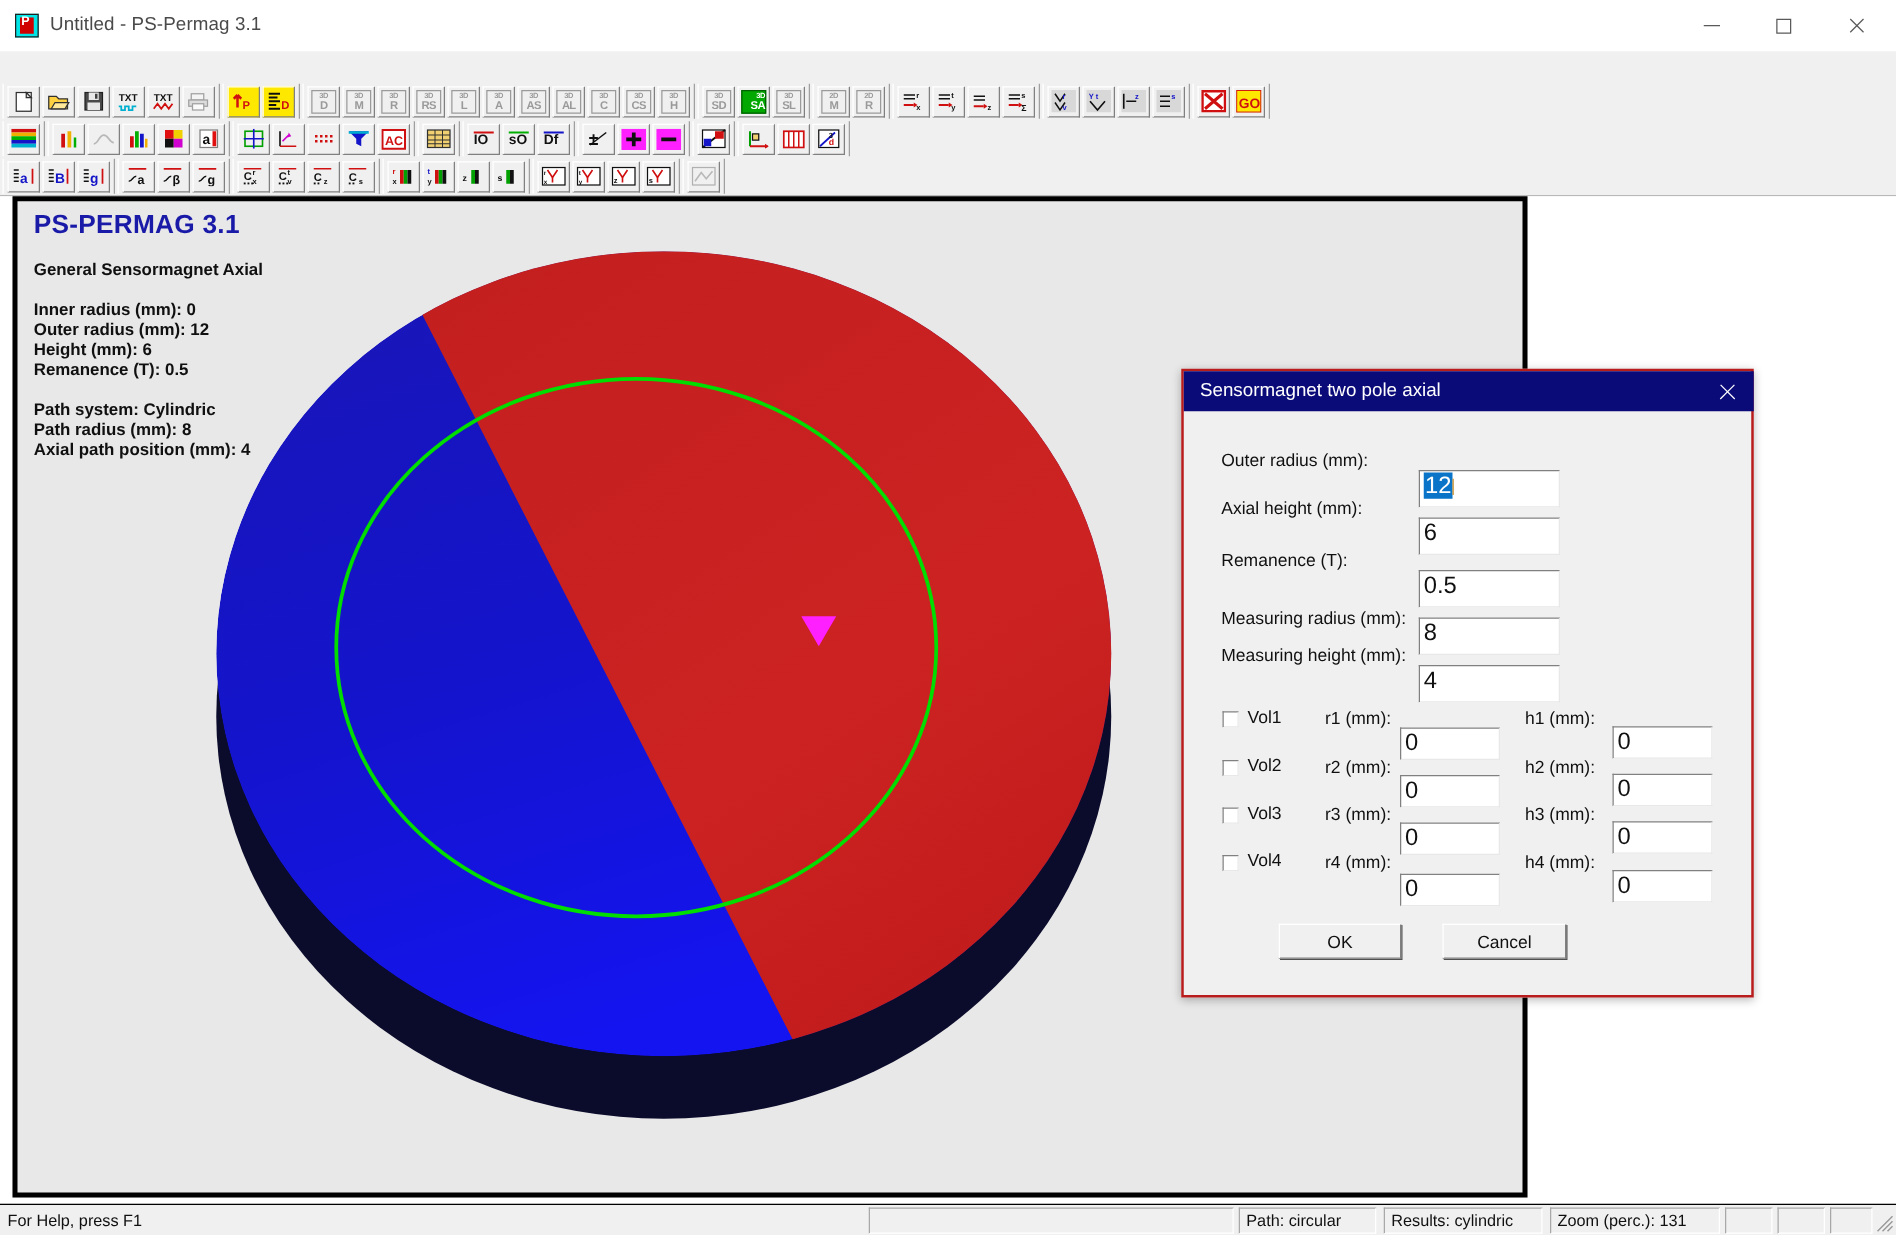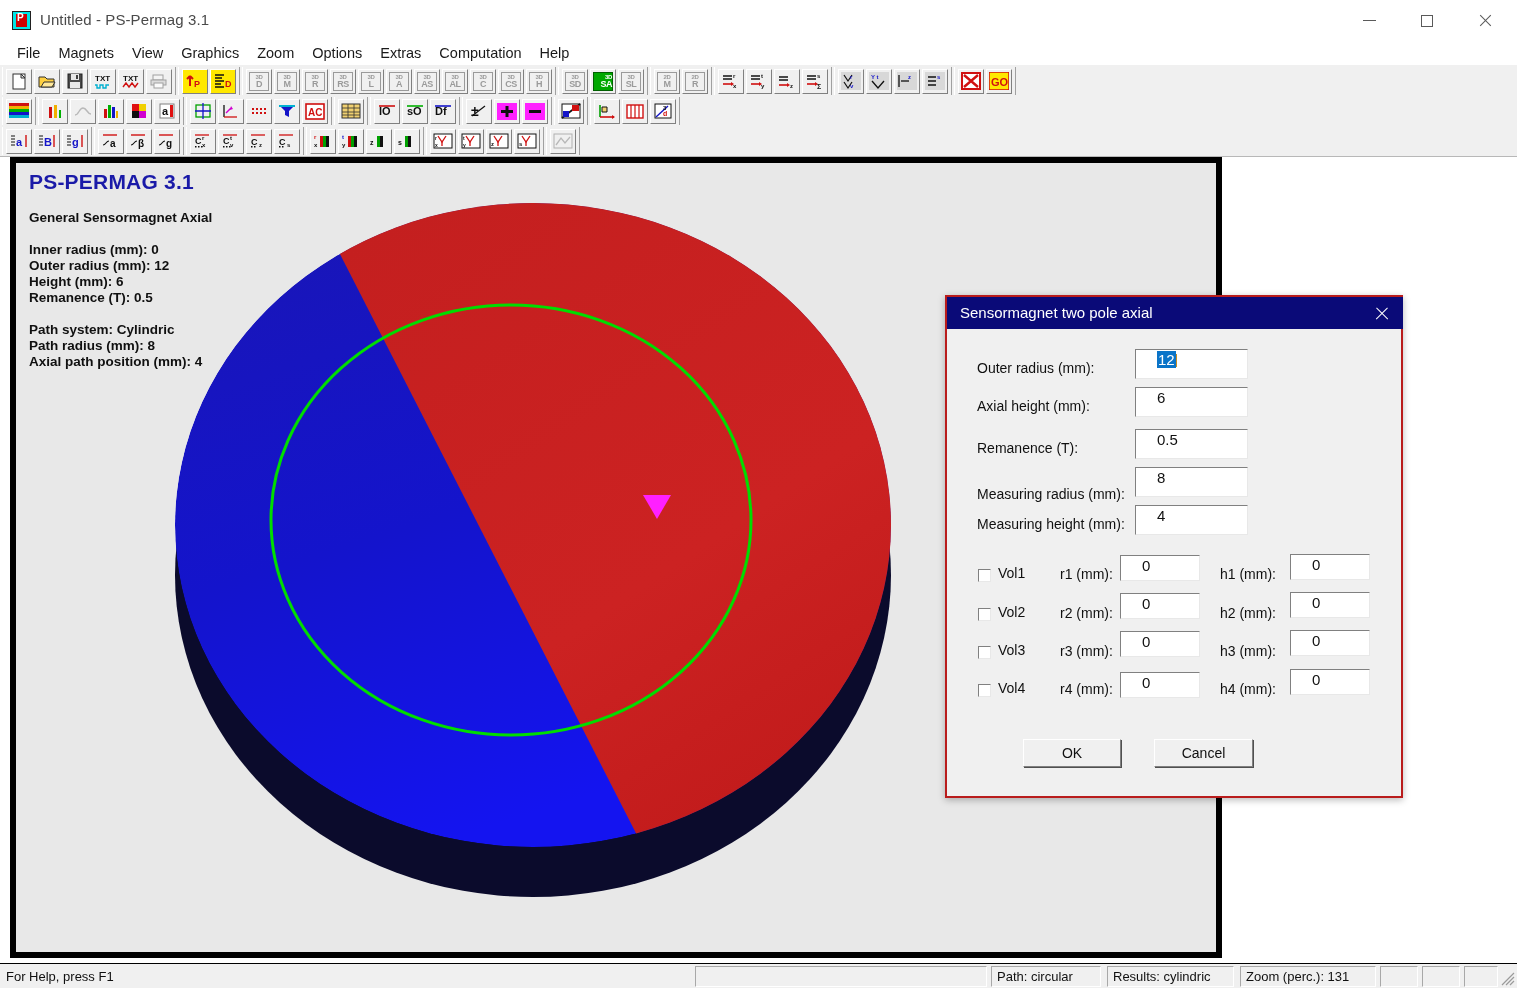--- a/index.html
+++ b/index.html
@@ -98,21 +98,21 @@
   }
   .scrollstub{
     position:absolute;left:0;top:157px;width:9px;height:806px;
     background:#e4e4e4;border-right:1px solid #c0c0c0;box-sizing:border-box;
   }
   .scrollstub .thumb{
     position:absolute;left:1px;top:230px;width:6px;height:72px;background:#c8c8c8;
   }
   .canvas{
     position:absolute;left:10px;top:0px;width:1212px;height:801px;
-    background:#e8e8e8;border:6px solid #000000;box-sizing:border-box;
+    background:#e8e8e8;border:4px solid #000000;box-sizing:border-box;
     overflow:hidden;
   }
   .infotitle{
     position:absolute;left:13px;top:7px;
     font-size:21px;font-weight:bold;color:#1a1aa8;letter-spacing:.2px;
     font-family:"Liberation Sans",sans-serif;
   }
   .infosub{
     position:absolute;left:13px;top:47px;
     font-size:13.5px;font-weight:bold;color:#101010;
@@ -186,22 +186,22 @@
   .dlg-close .x::after{transform:rotate(-45deg);}
 
   .dlabel{
     position:absolute;font-size:14px;color:#101010;white-space:nowrap;
     font-family:"Liberation Sans",sans-serif;
   }
   .dinput{
     position:absolute;background:#ffffff;box-sizing:border-box;
     border-top:1px solid #808080;border-left:1px solid #808080;
     border-right:1px solid #e8e8e8;border-bottom:1px solid #e8e8e8;
-    font-size:15px;color:#101010;padding:1px 0 0 21px;
-    font-family:"Liberation Sans",sans-serif;overflow:hidden;
+    font-size:19px;color:#101010;padding:1px 0 0 3px;
+    font-family:"Liberation Sans",sans-serif;overflow:hidden;margin-top:27px;
   }
   .sel{background:#0a74c8;color:#ffffff;padding:0 1px;}
   .caretline{display:inline-block;width:0;border-left:1px solid #c88a20;height:13px;vertical-align:-2px;}
   .dcheck{
     position:absolute;width:13px;height:13px;background:#ffffff;box-sizing:border-box;
     border-top:1px solid #808080;border-left:1px solid #808080;
     border-right:1px solid #e8e8e8;border-bottom:1px solid #e8e8e8;cursor:default;
   }
   .dbtn{
     position:absolute;height:28px;background:#f0f0f0;box-sizing:border-box;
@@ -227,31 +227,20 @@
         <div class="glyph-min"></div>
       </div>
     <div class="wbtn" id="btn-max">
         <div class="glyph-max"></div>
       </div>
     <div class="wbtn" id="btn-close">
         <div class="glyph-close"></div>
       </div>
   </div>
 
-  <div class="menubar">
-    <div class="menu-item">File</div>
-    <div class="menu-item">Magnets</div>
-    <div class="menu-item">View</div>
-    <div class="menu-item">Graphics</div>
-    <div class="menu-item">Zoom</div>
-    <div class="menu-item">Options</div>
-    <div class="menu-item">Extras</div>
-    <div class="menu-item">Computation</div>
-    <div class="menu-item">Help</div>
-  </div>
 
   <div class="toolbars">
 
     <div class="trow" id="trow1">
 
       <div class="tgroup">
         <div class="tbtn">
           <svg width="15" height="17">
               <rect x="1" y="1" width="12" height="15" fill="#fff" stroke="#303030"></rect>
               <path d="M9 1 L13 5 L9 5 Z" fill="#d8d8d8" stroke="#303030"></path>

